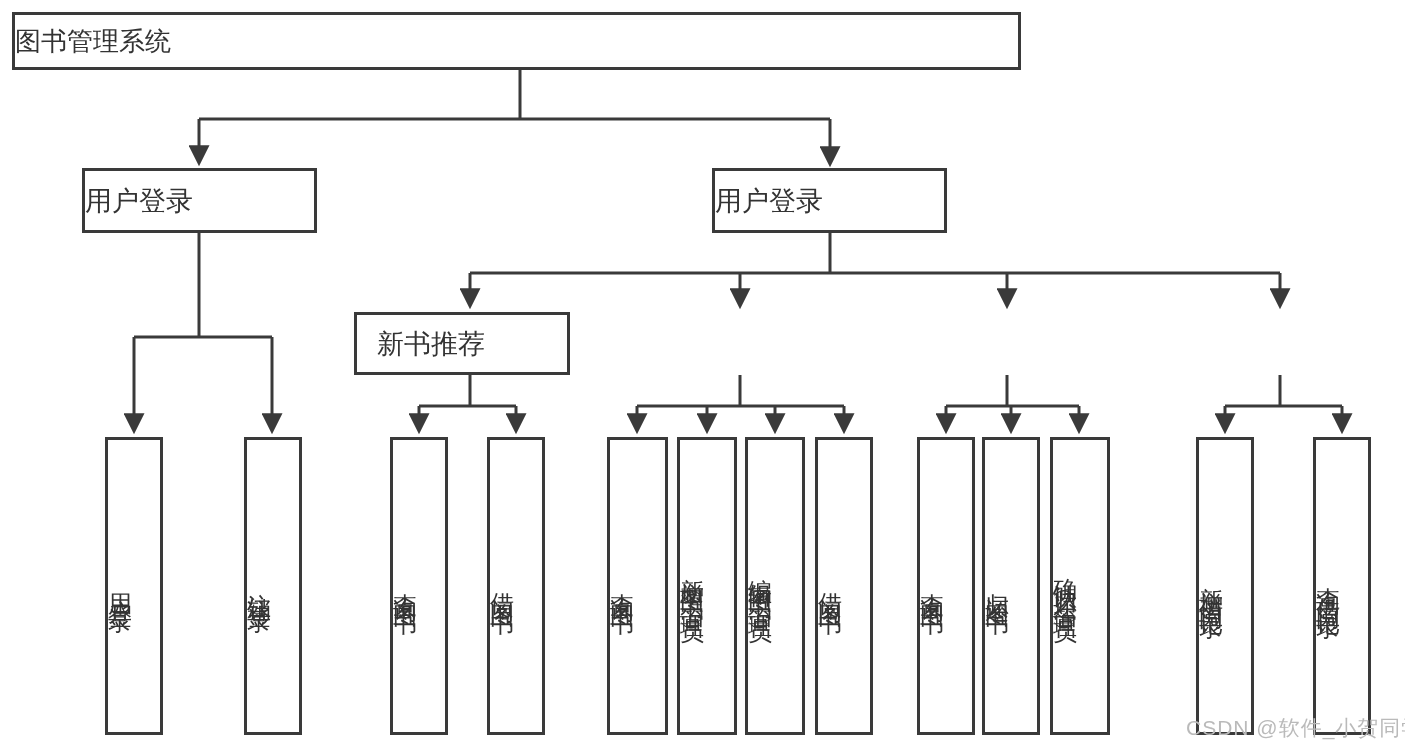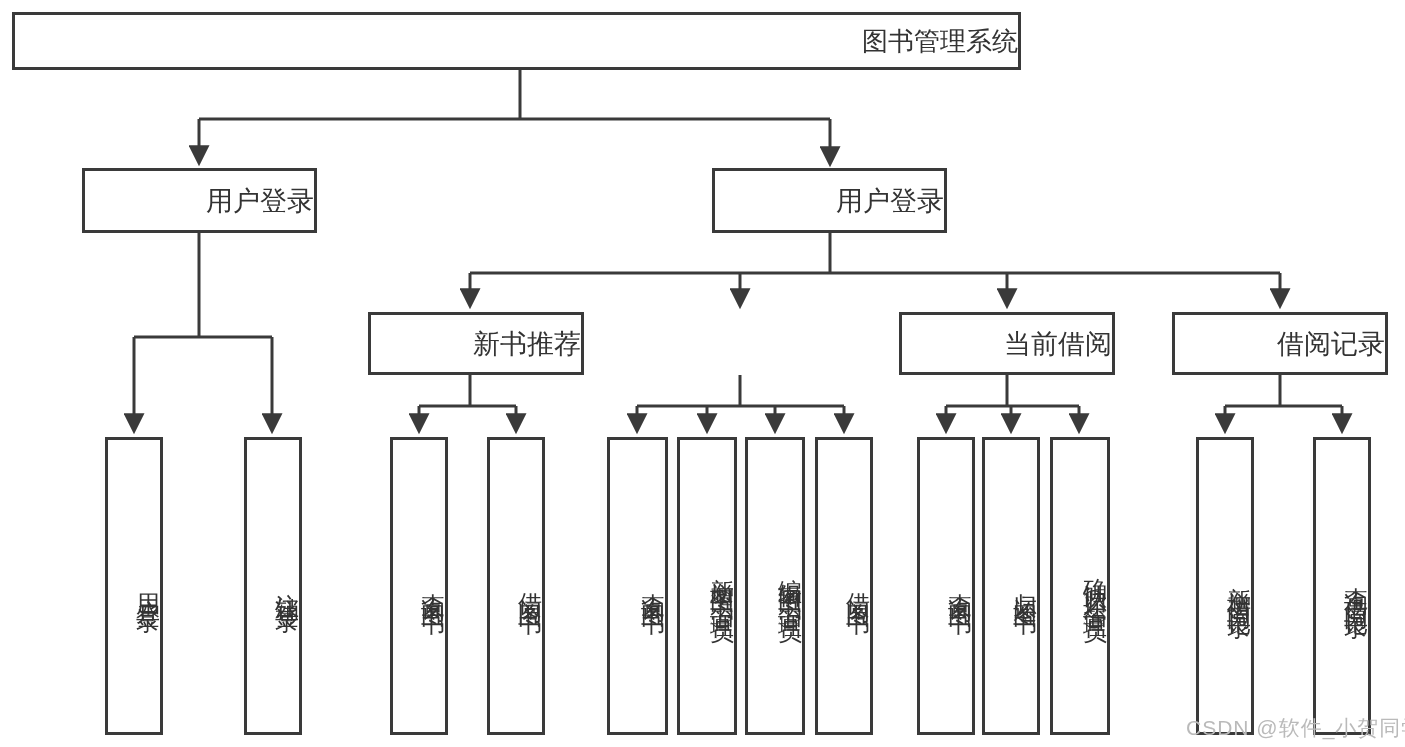--- a/index.html
+++ b/index.html
@@ -17,21 +17,21 @@
     overflow:hidden;
   }
   #connectors{position:absolute;left:0;top:0;z-index:1;}
   .node{
     position:absolute;
     box-sizing:border-box;
     border:3px solid var(--line);
     background:#fff;
     display:flex;
     align-items:center;
-    justify-content:flex-end;
+    justify-content:flex-start;
     color:var(--text);
     z-index:2;
   }
   .root{left:12px;top:12px;width:1009px;height:58px;font-size:26px;}
   .lvl2{top:168px;width:235px;height:65px;font-size:27px;}
   .lvl3{top:312px;width:216px;height:63px;font-size:27px;}
   .leaf{top:437px;width:58px;height:298px;font-size:24px;}
   .leaf .vtext{
     writing-mode:vertical-rl;
     text-orientation:mixed;
@@ -101,28 +101,22 @@
     <span>图书管理系统</span>
   </div>
 
   <div class="node lvl2" style="left:82px;">
     <span>用户登录</span>
   </div>
   <div class="node lvl2" style="left:712px;">
     <span>用户登录</span>
   </div>
 
-  <div class="node lvl3" style="left:368px;">
+  <div class="node lvl3" style="left:354px;padding-left:20px;">
     <span>新书推荐</span>
-  </div>
-  <div class="node lvl3" style="left:899px;">
-    <span>当前借阅</span>
-  </div>
-  <div class="node lvl3" style="left:1172px;">
-    <span>借阅记录</span>
   </div>
 
   <div class="node leaf" style="left:105px;">
     <span class="vtext">用户登录</span>
   </div>
   <div class="node leaf" style="left:244px;">
     <span class="vtext">注销登录</span>
   </div>
 
   <div class="node leaf" style="left:390px;">

